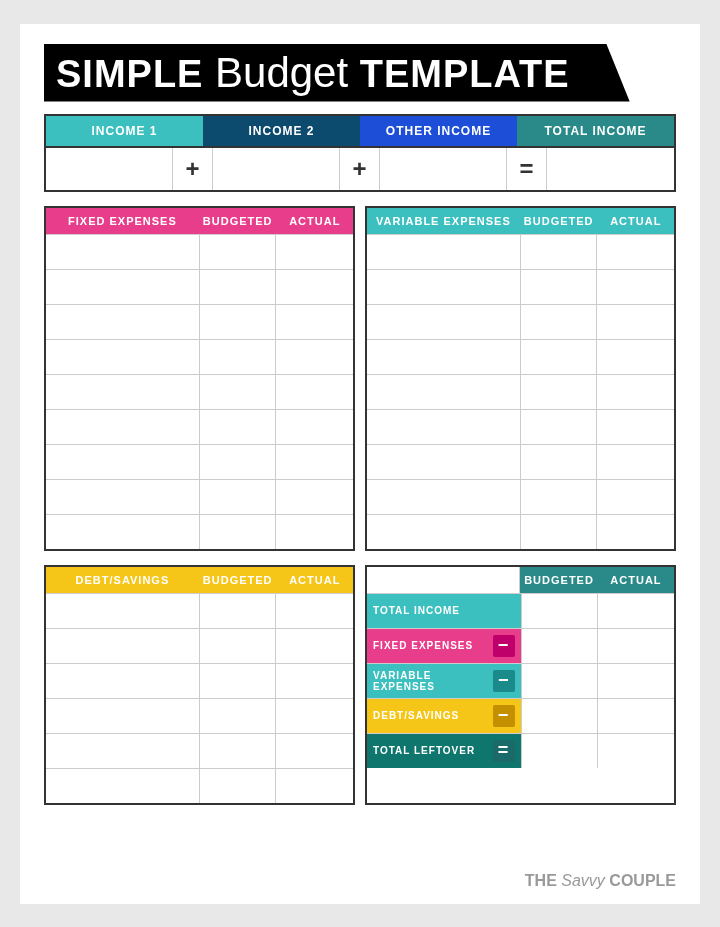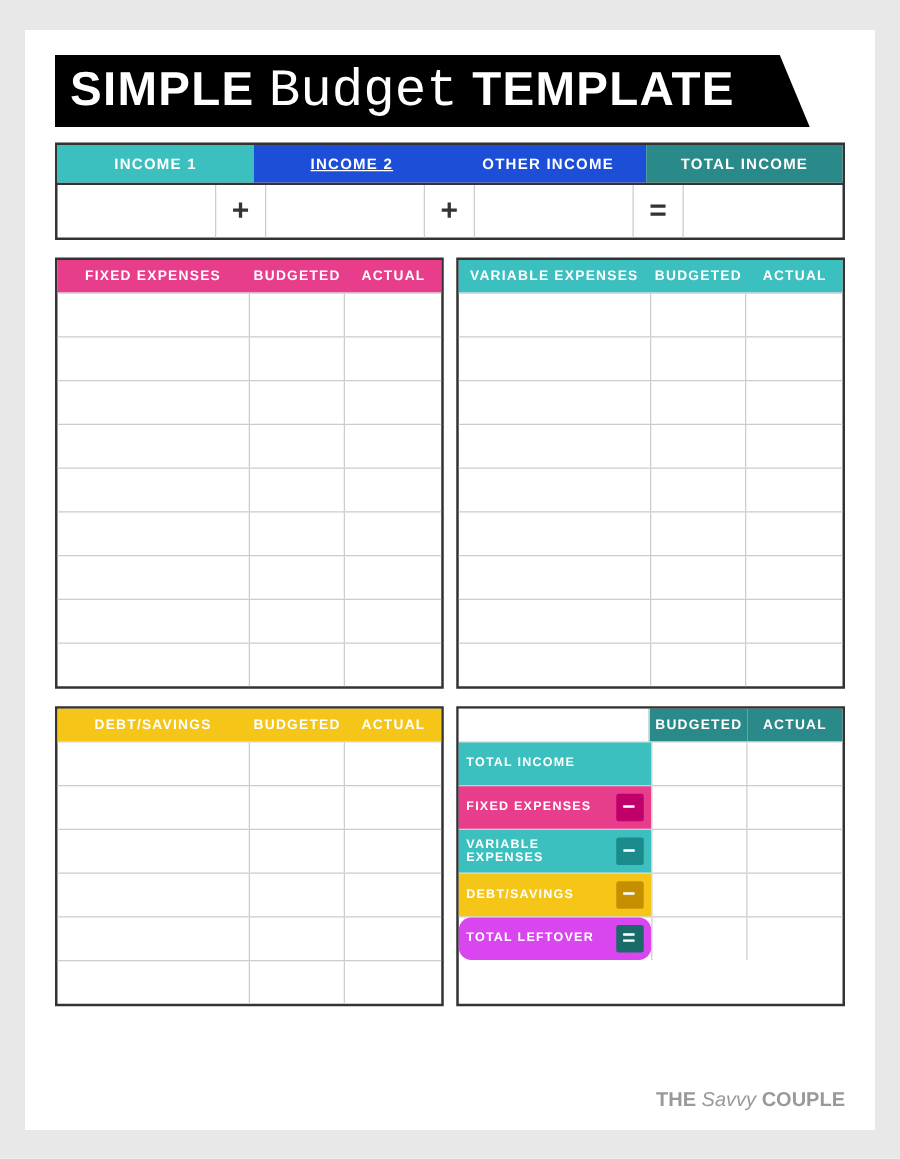--- a/index.html
+++ b/index.html
@@ -29,21 +29,21 @@
     }
     .title-text {
       color: #fff;
       font-size: 38px;
       font-weight: 900;
       text-transform: uppercase;
       letter-spacing: 1px;
       line-height: 1;
     }
     .title-text .budget-script {
-      font-family: Liberation Mono, monospace;
+      font-family: Liberation Sans, sans-serif;
       font-weight: normal;
       font-size: 42px;
       text-transform: none;
       letter-spacing: 0;
     }
 
     
     .income-header {
       display: grid;
       grid-template-columns: 1fr 1fr 1fr 1fr;
@@ -52,21 +52,21 @@
     .income-header-cell {
       padding: 8px 4px;
       text-align: center;
       font-size: 12px;
       font-weight: 900;
       letter-spacing: 1px;
       color: #fff;
       text-transform: uppercase;
     }
     .income-header-cell.teal { background: #3bbfbf; }
-    .income-header-cell.yellow { background: #1d4ed8; text-decoration: underline; }
+    .income-header-cell.yellow { background: #0c4a6e; }
     .income-header-cell.pink { background: #1d4ed8; }
     .income-header-cell.dark-teal { background: #2a8a8a; }
 
     .income-row {
       display: grid;
       grid-template-columns: 1fr 1fr 1fr 1fr;
       border-left: 2px solid #333;
       border-right: 2px solid #333;
       border-bottom: 2px solid #333;
       min-height: 44px;
@@ -208,21 +208,21 @@
       text-transform: uppercase;
       display: flex;
       align-items: center;
       justify-content: space-between;
       min-height: 34px;
     }
     .summary-label-cell.teal-bg { background: #3bbfbf; }
     .summary-label-cell.pink-bg { background: #e83d8a; }
     .summary-label-cell.variable-bg { background: #3bbfbf; }
     .summary-label-cell.yellow-bg { background: #f5c518; }
-    .summary-label-cell.leftover-bg { background: #d946ef; border-radius: 10px; }
+    .summary-label-cell.leftover-bg { background: #0f766e; }
     .summary-data-cell {
       border-left: 1px solid #ccc;
       min-height: 34px;
     }
     .minus-sign {
       font-size: 18px;
       font-weight: 900;
       background: #c0006a;
       width: 22px;
       height: 22px;

